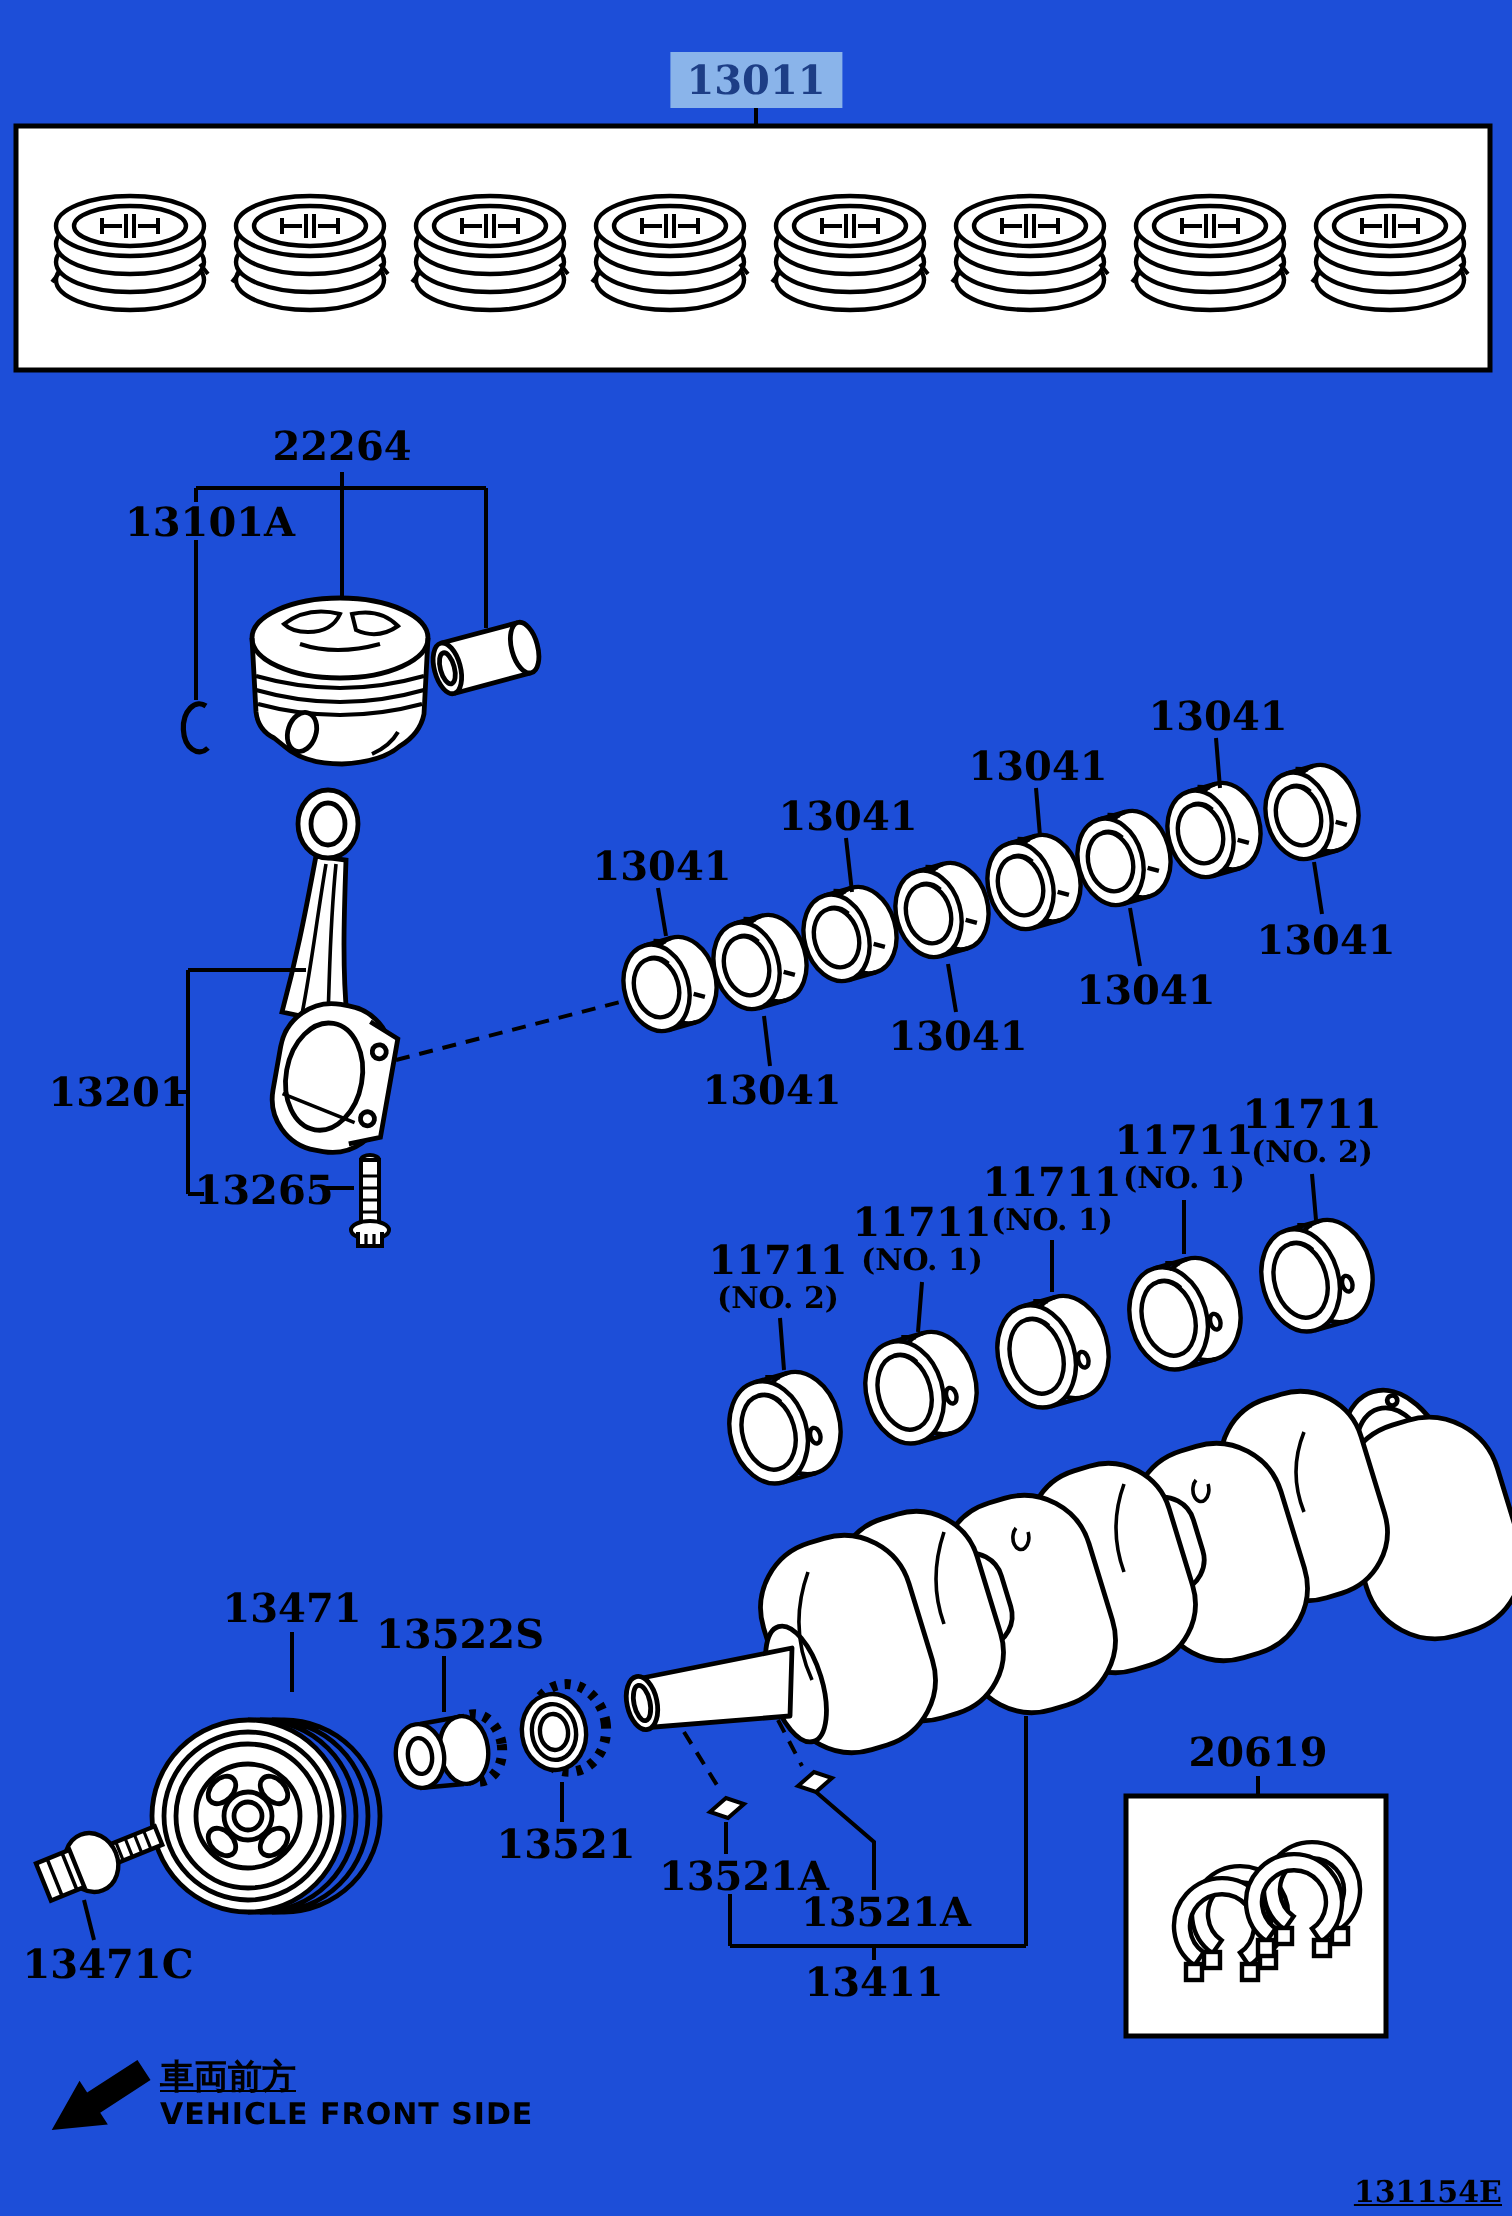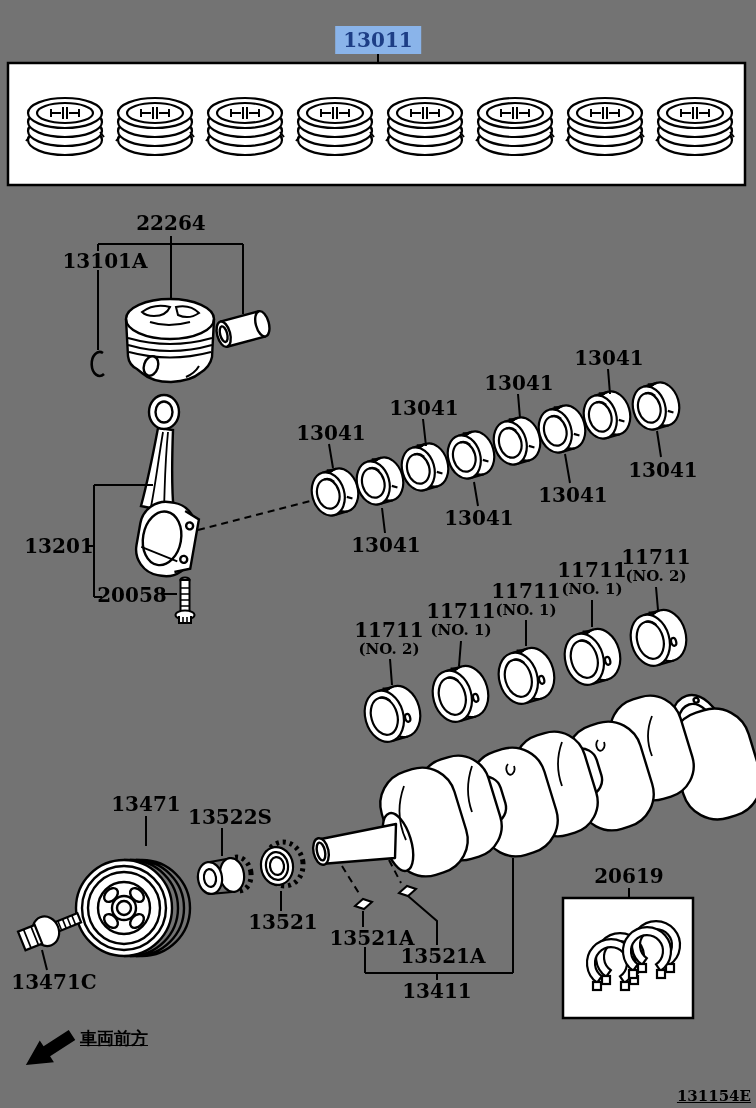--- a/index.html
+++ b/index.html
@@ -1,16 +1,16 @@
 <!DOCTYPE html>
 <html style="--hl-bg: #8AB4EA; --hl-fg: #1D3E86;"><head>
 <meta charset="utf-8">
 <style>
   html,body{margin:0;padding:0;background:#fff;}
-  .page{position:relative;width:756px;height:1108px;background:#737373;overflow:hidden;
+  .page{position:relative;width:756px;height:1108px;background:#1d4ed8;overflow:hidden;
         font-family:"DejaVu Serif",serif;}
   svg.art{position:absolute;left:0;top:0;}
   .pl{position:absolute;transform:translateX(-50%);white-space:nowrap;
       font:bold 20px "DejaVu Serif",serif;color:#000;line-height:1;text-align:center;}
   .pl .num{display:block;}
   .pl .sub{display:block;font-size:15px;margin-top:2px;}
   .pl.hl{background:var(--hl-bg,#8AB4EA);color:var(--hl-fg,#1D3E86);padding:4px 8px;}
   .fm-jp{position:absolute;left:80px;top:1027px;font:bold 17px "DejaVu Sans",sans-serif;color:#000;text-decoration:underline;}
   .fm-en{position:absolute;left:80px;top:1048px;font:bold 15px "DejaVu Sans",sans-serif;
          letter-spacing:0.5px;color:#000;}
@@ -260,21 +260,21 @@
 
   <g transform="translate(72,1035) rotate(147)">
     <path d="M0,-6 H30 L30,-13 55,0 30,13 30,6 H0 Z" fill="#000" stroke="none"></path>
   </g>
 </svg>
 
 <div class="pl hl" style="left:378px;top:26px">13011</div>
 <div class="pl" style="left:171px;top:213px">22264</div>
 <div class="pl" style="left:105px;top:251px">13101A</div>
 <div class="pl" style="left:59px;top:536px">13201</div>
-<div class="pl" style="left:132px;top:585px">20058</div>
+<div class="pl" style="left:132px;top:585px">13265</div>
 
 <div class="pl" style="left:331px;top:423px">13041</div>
 <div class="pl" style="left:386px;top:535px">13041</div>
 <div class="pl" style="left:424px;top:398px">13041</div>
 <div class="pl" style="left:479px;top:508px">13041</div>
 <div class="pl" style="left:519px;top:373px">13041</div>
 <div class="pl" style="left:573px;top:485px">13041</div>
 <div class="pl" style="left:609px;top:348px">13041</div>
 <div class="pl" style="left:663px;top:460px">13041</div>
 
@@ -302,15 +302,16 @@
 <div class="pl" style="left:146px;top:794px">13471</div>
 <div class="pl" style="left:230px;top:807px">13522S</div>
 <div class="pl" style="left:283px;top:912px">13521</div>
 <div class="pl" style="left:54px;top:972px">13471C</div>
 <div class="pl" style="left:372px;top:928px">13521A</div>
 <div class="pl" style="left:443px;top:946px">13521A</div>
 <div class="pl" style="left:437px;top:981px">13411</div>
 <div class="pl" style="left:629px;top:866px">20619</div>
 
 <div class="fm-jp">車両前方</div>
+<div class="fm-en">VEHICLE FRONT SIDE</div>
 <div class="dcode">131154E</div>
 
 </div>
 
 </body></html>

